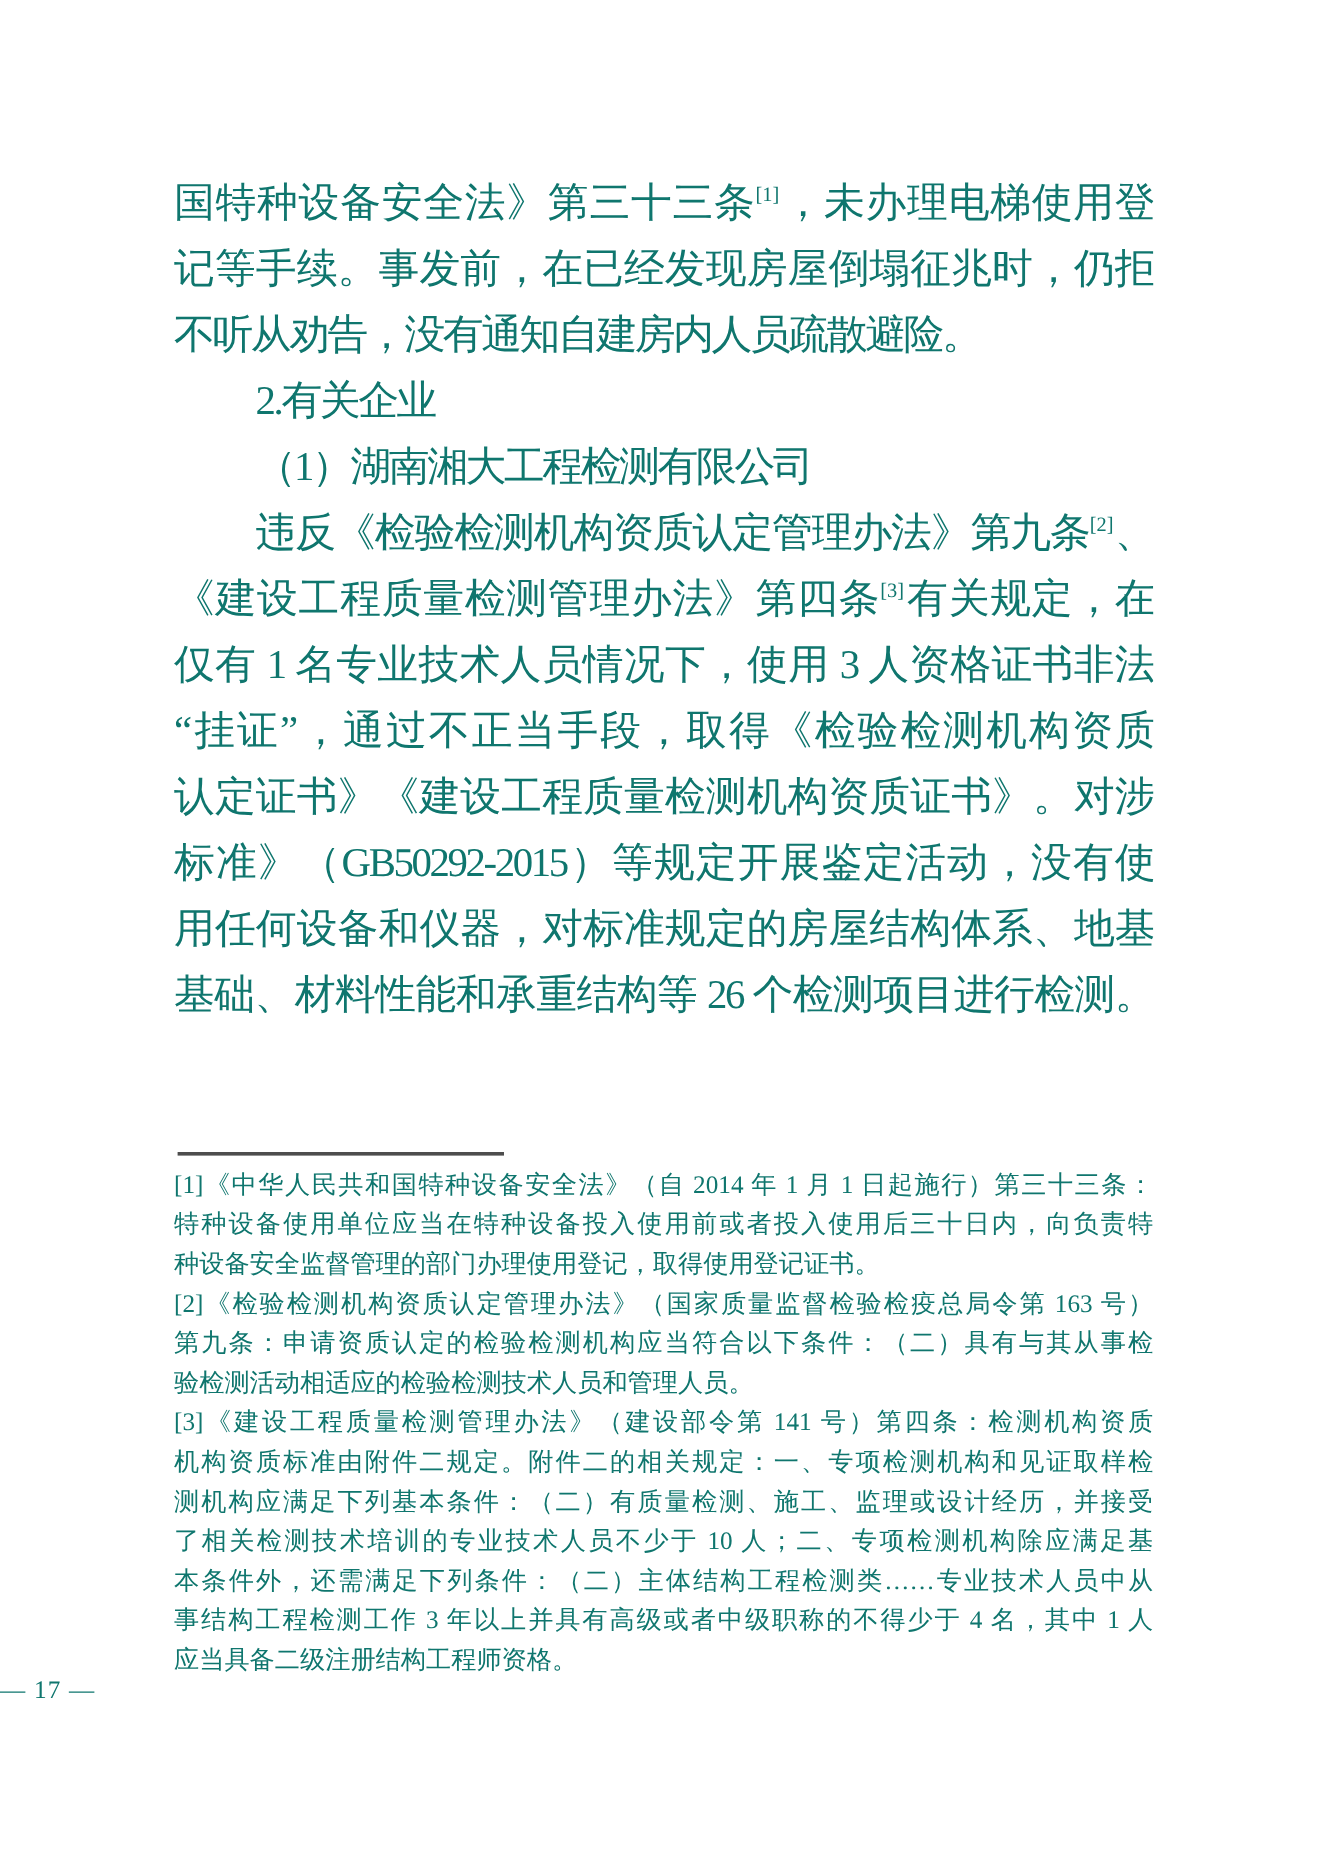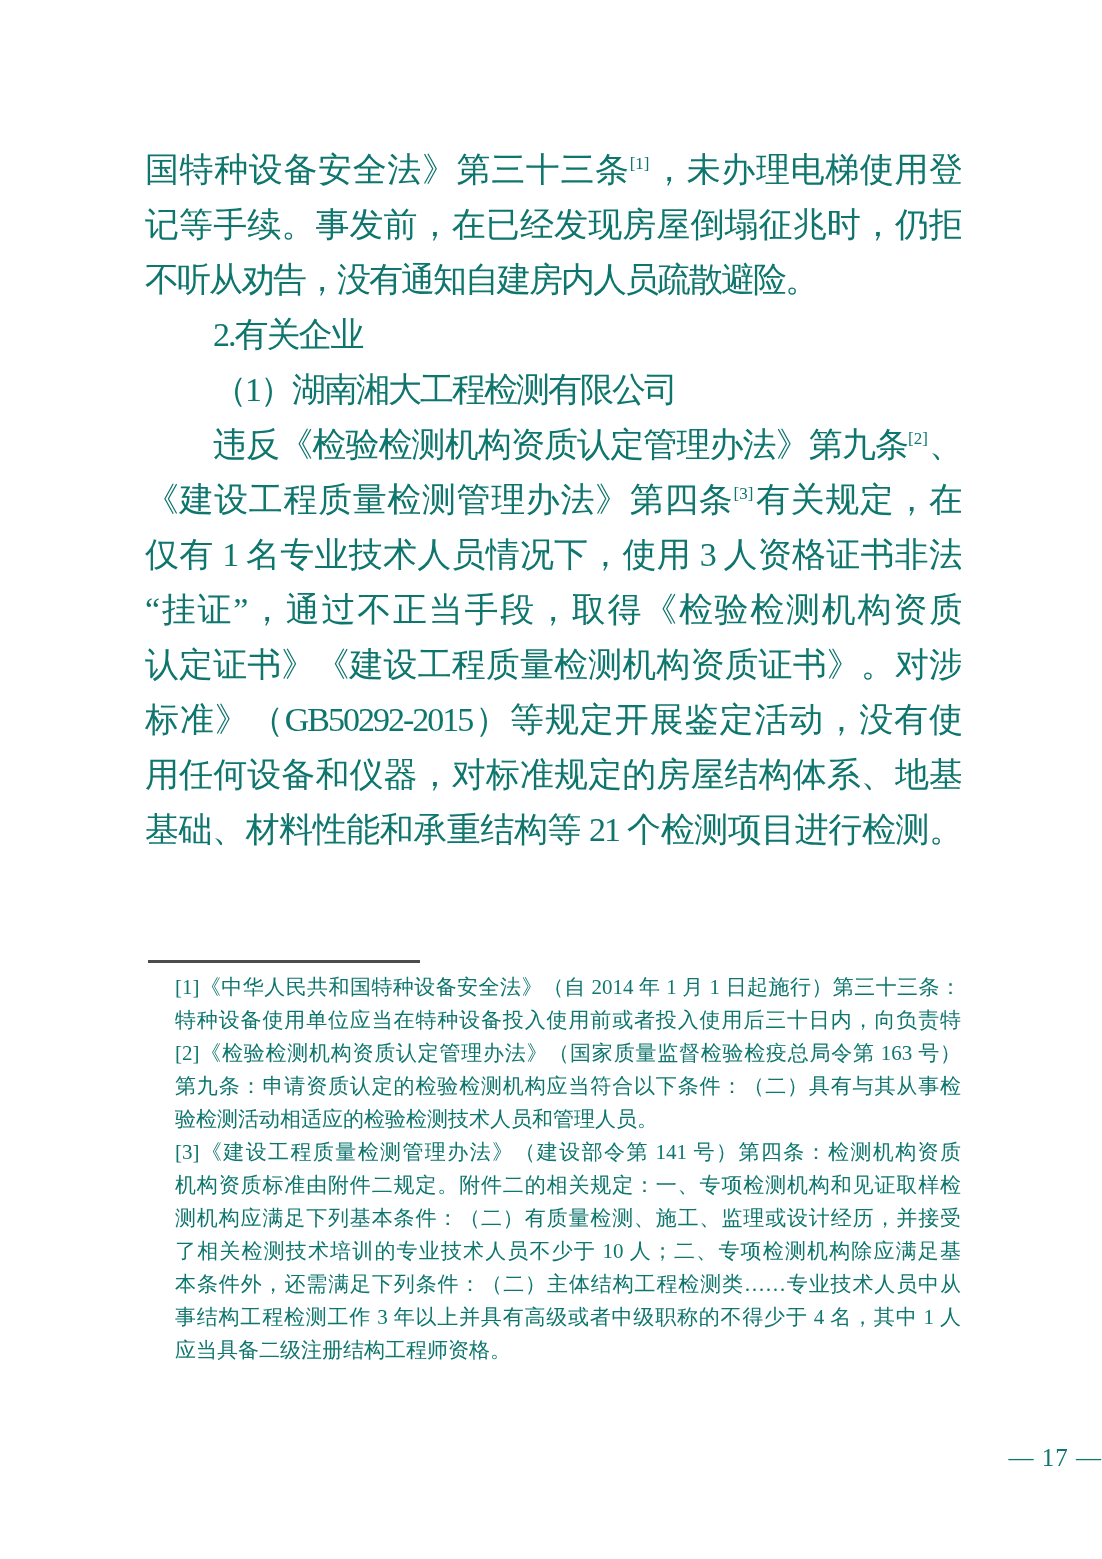--- a/index.html
+++ b/index.html
@@ -46,54 +46,55 @@
     background: #4d4d4d;
   }
   .footnotes {
     position: absolute;
     left: 145px;
     top: 971px;
     width: 816px;
     font-size: 21px;
     line-height: 33px;
   }
-  .footnotes .line { letter-spacing: 0; margin-left: 30px; }
+  .footnotes .line { letter-spacing: 0; }
   .page-number {
     position: absolute;
     left: 0;
     width: 100%;
-    top: 1444px;
-    text-align: right;
-    font-size: 25px;
+    top: 1396px;
+    text-align: left;
+    font-size: 21px;
     letter-spacing: 1px;
   }
 </style>
 </head>
 <body>
 
 <div class="page">
   <main class="body-text" id="body-lines">
       <div class="line justify">国特种设备安全法》第三十三条<sup class="fnref">[1]</sup>，未办理电梯使用登</div>
       <div class="line justify">记等手续。事发前，在已经发现房屋倒塌征兆时，仍拒</div>
       <div class="line plain">不听从劝告，没有通知自建房内人员疏散避险。</div>
       <div class="line plain indent">2.有关企业</div>
       <div class="line plain indent">（1）湖南湘大工程检测有限公司</div>
       <div class="line justify indent">违反《检验检测机构资质认定管理办法》第九条<sup class="fnref">[2]</sup>、</div>
       <div class="line justify">《建设工程质量检测管理办法》第四条<sup class="fnref">[3]</sup>有关规定，在</div>
       <div class="line justify">仅有 1 名专业技术人员情况下，使用 3 人资格证书非法</div>
       <div class="line justify">“挂证”，通过不正当手段，取得《检验检测机构资质</div>
       <div class="line justify">认定证书》《建设工程质量检测机构资质证书》。对涉</div>
       <div class="line justify">标准》（GB50292-2015）等规定开展鉴定活动，没有使</div>
       <div class="line justify">用任何设备和仪器，对标准规定的房屋结构体系、地基</div>
-      <div class="line justify">基础、材料性能和承重结构等 21 个检测项目进行检测。</div>
+      <div class="line justify">基础、材料性能和承重结构等 26 个检测项目进行检测。</div>
     </main>
   <div class="footnote-divider"></div>
   <section class="footnotes" id="footnote-lines">
       <div class="line justify">[1]《中华人民共和国特种设备安全法》（自 2014 年 1 月 1 日起施行）第三十三条：</div>
       <div class="line justify">特种设备使用单位应当在特种设备投入使用前或者投入使用后三十日内，向负责特</div>
+      <div class="line plain">种设备安全监督管理的部门办理使用登记，取得使用登记证书。</div>
       <div class="line justify">[2]《检验检测机构资质认定管理办法》（国家质量监督检验检疫总局令第 163 号）</div>
       <div class="line justify">第九条：申请资质认定的检验检测机构应当符合以下条件：（二）具有与其从事检</div>
       <div class="line plain">验检测活动相适应的检验检测技术人员和管理人员。</div>
       <div class="line justify">[3]《建设工程质量检测管理办法》（建设部令第 141 号）第四条：检测机构资质</div>
       <div class="line justify">机构资质标准由附件二规定。附件二的相关规定：一、专项检测机构和见证取样检</div>
       <div class="line justify">测机构应满足下列基本条件：（二）有质量检测、施工、监理或设计经历，并接受</div>
       <div class="line justify">了相关检测技术培训的专业技术人员不少于 10 人；二、专项检测机构除应满足基</div>
       <div class="line justify">本条件外，还需满足下列条件：（二）主体结构工程检测类……专业技术人员中从</div>
       <div class="line justify">事结构工程检测工作 3 年以上并具有高级或者中级职称的不得少于 4 名，其中 1 人</div>
       <div class="line plain">应当具备二级注册结构工程师资格。</div>

